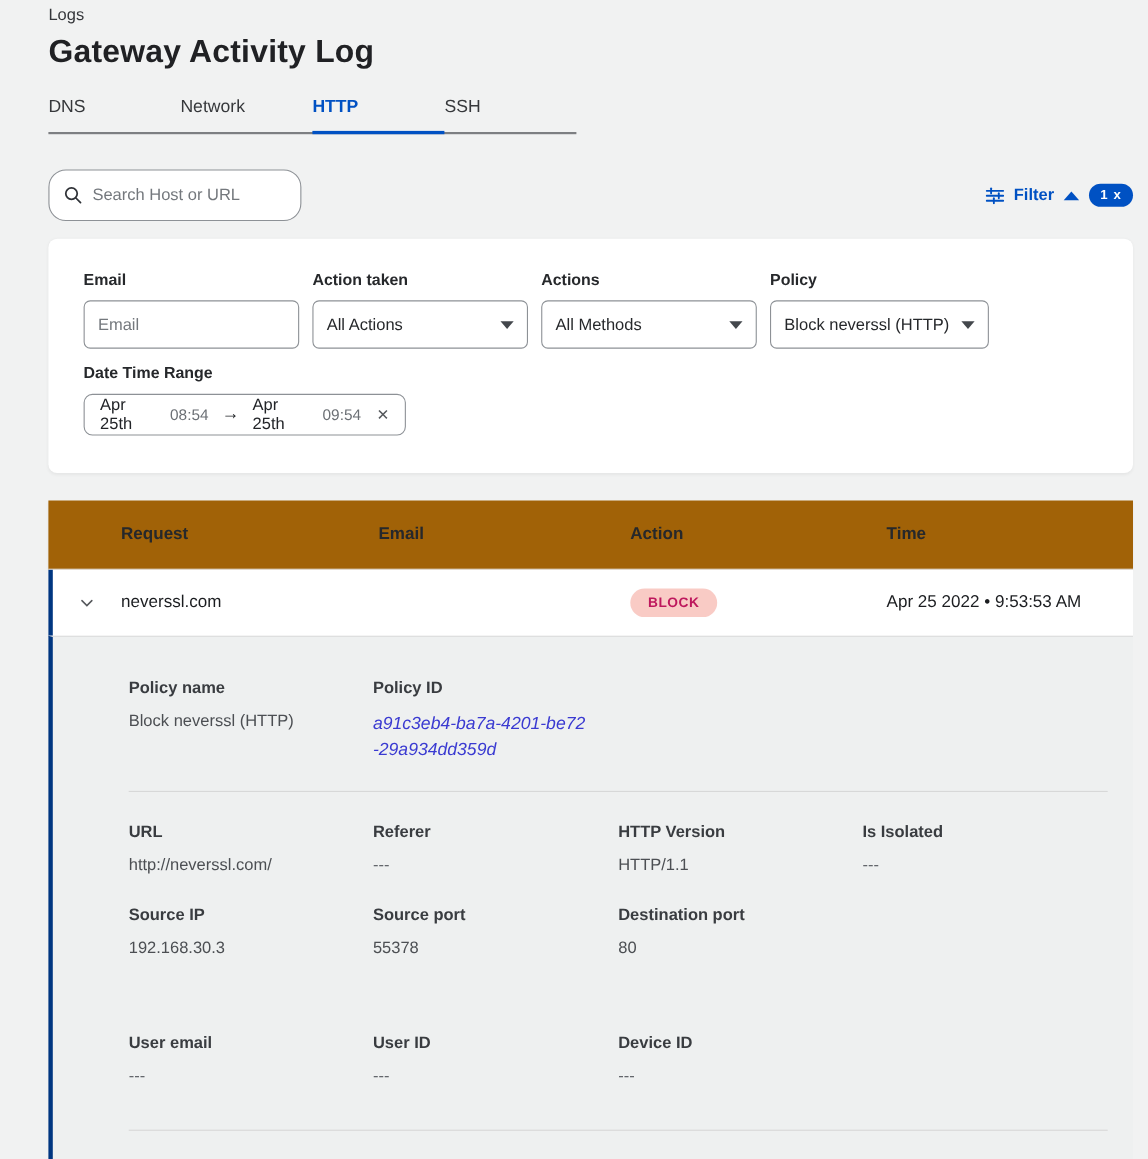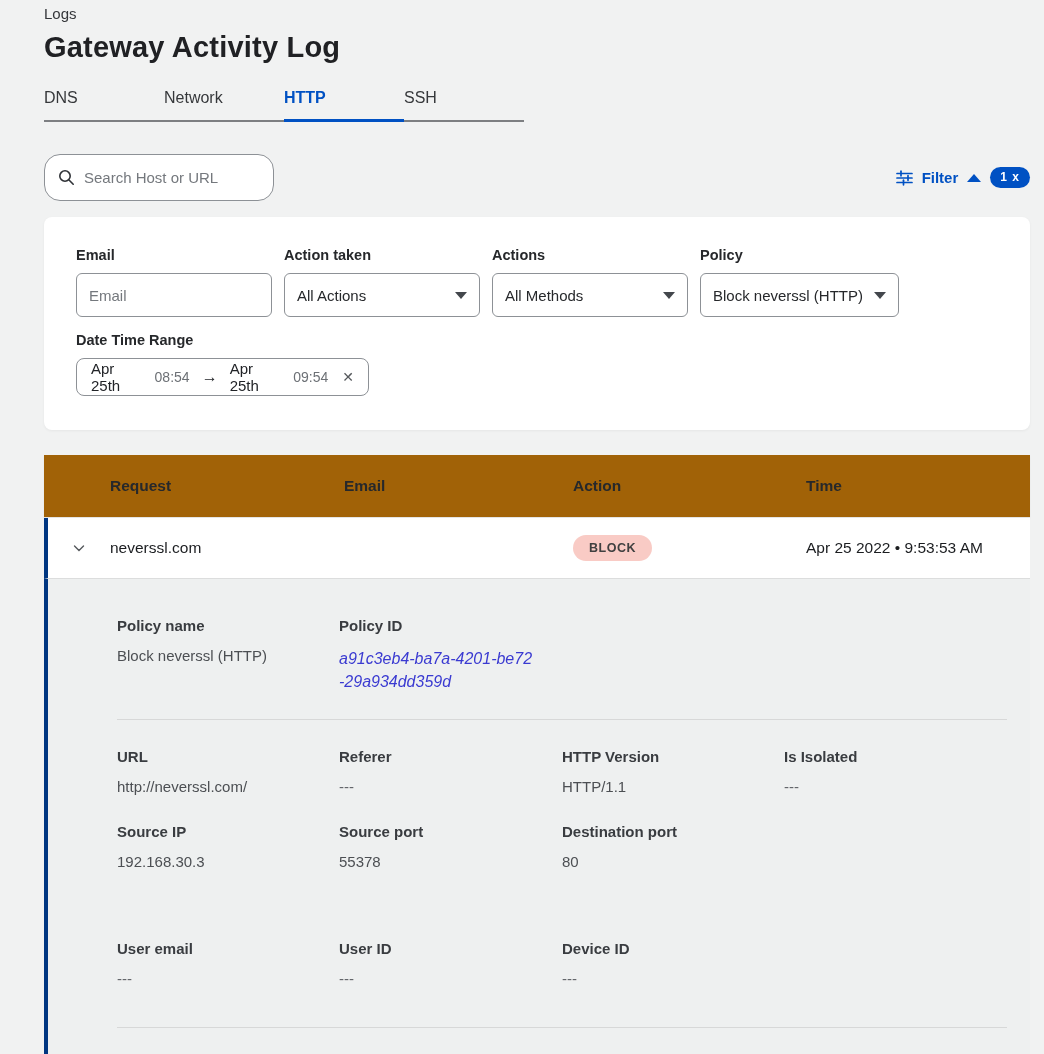--- a/index.html
+++ b/index.html
@@ -60,21 +60,21 @@
     align-items:center; font-size:15.5px; font-weight:700; color:#26282b;
     border-bottom:1px solid #e4e4e4; box-shadow:0 1px 2px rgba(0,0,0,.05);
   }
   .t-row {
     background:#fff; height:60px; display:grid; grid-template-columns:62px 234px 229px 233px auto;
     align-items:center; font-size:15.5px; color:#1b1d20;
     border-left:4px solid #003681; cursor:pointer;
   }
   .chevron-cell { display:flex; justify-content:center; align-items:center; }
   .action-badge {
-    display:inline-block; background:#f9cbc5; color:#404040; font-size:12.5px; font-weight:700;
+    display:inline-block; background:#f9cbc5; color:#be185d; font-size:12.5px; font-weight:700;
     letter-spacing:.5px; padding:6px 16px; border-radius:13px;
   }
 
   
   .expanded {
     background:#eef0f0; border-left:4px solid #003681; border-top:1px solid #dcdddd;
     height:481px; padding:38px 23px 0 69px; position:relative;
   }
   .d-grid { display:grid; grid-template-columns:222px 223px 222px auto; }
   .d-grid2 { display:grid; grid-template-columns:222px auto; }

